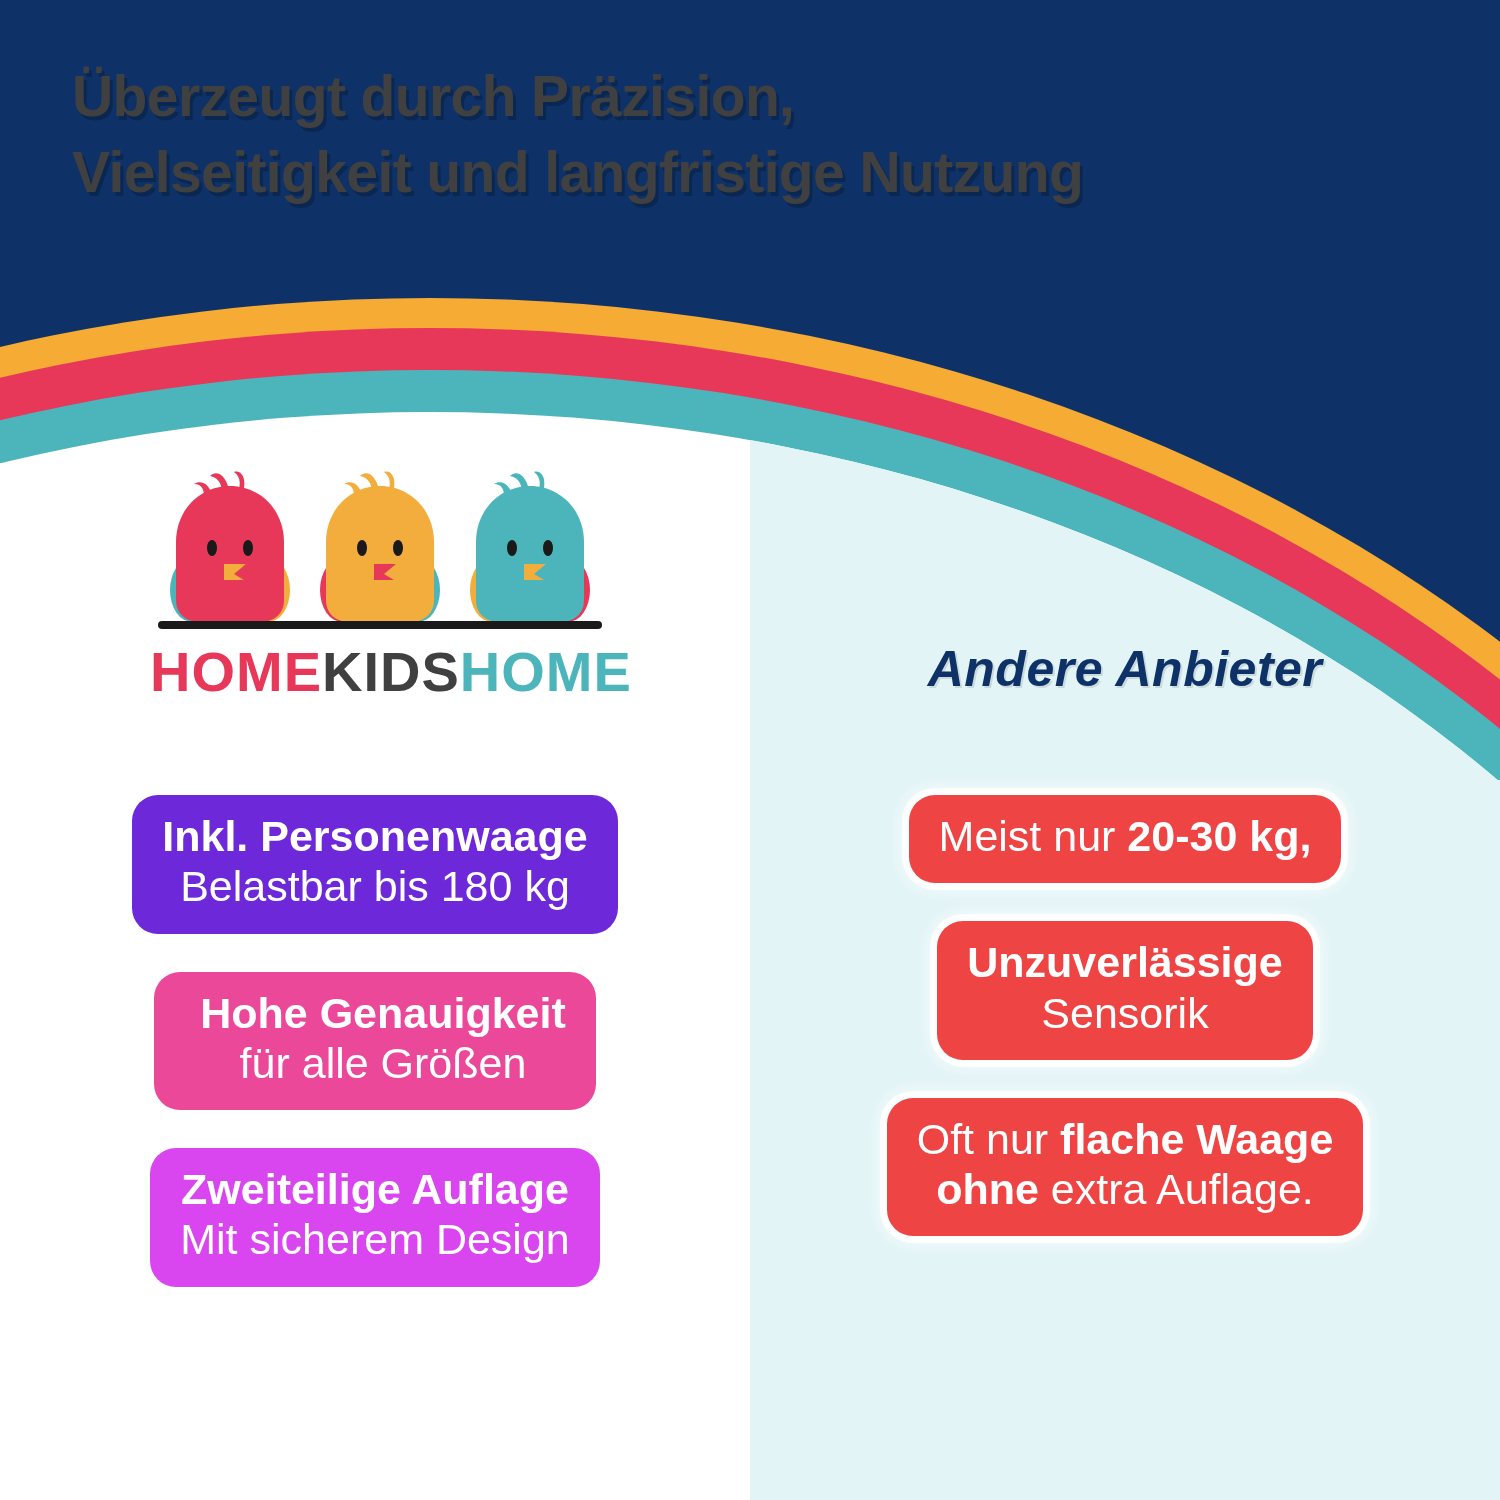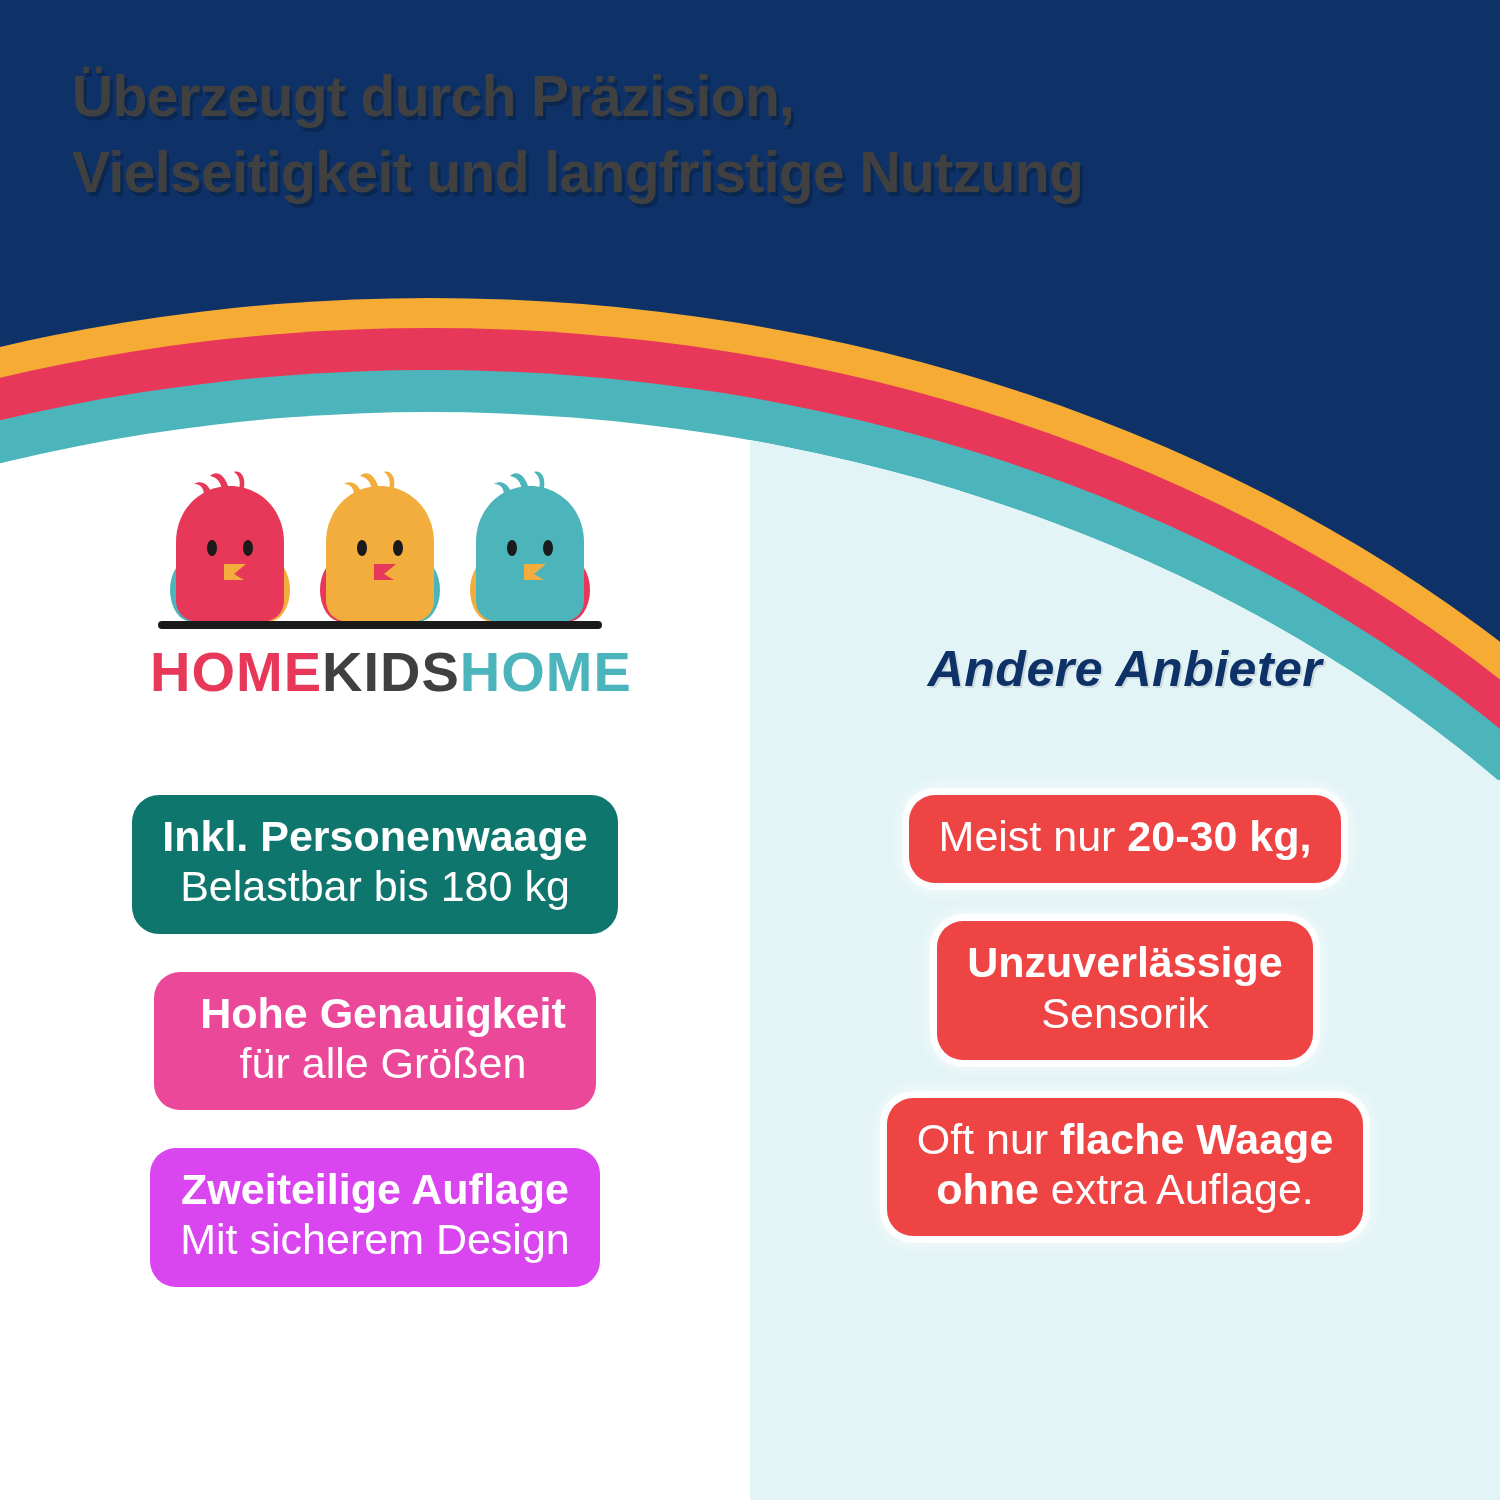--- a/index.html
+++ b/index.html
@@ -112,21 +112,21 @@
   }
   .card .line2 {
     font-size:43px;
     font-weight:normal;
     line-height:1.17;
     white-space:nowrap;
   }
   .card .rich { font-size:43px; font-weight:normal; line-height:1.17; white-space:nowrap; }
   .card .rich b { font-weight:bold; }
 
-  .card-pink   { background:#0f766e;border-radius:27px; }
+  .card-pink   { background:#6d28d9; }
   .card-orange { background:#ec4899;padding-left:46px; }
   .card-teal   { background:#d946ef; }
   .card-grey   {
     background:#ef4444;
     box-shadow:0 0 0 7px rgba(255,255,255,0.85), 0 0 16px 10px rgba(255,255,255,0.55);
   }
 </style>
 </head>
 <body>
 

